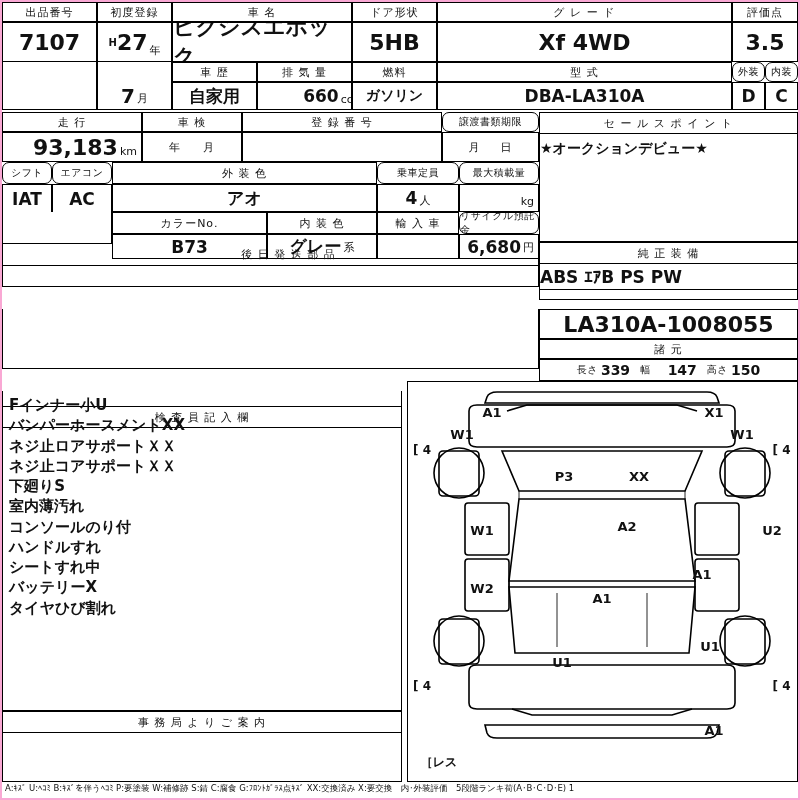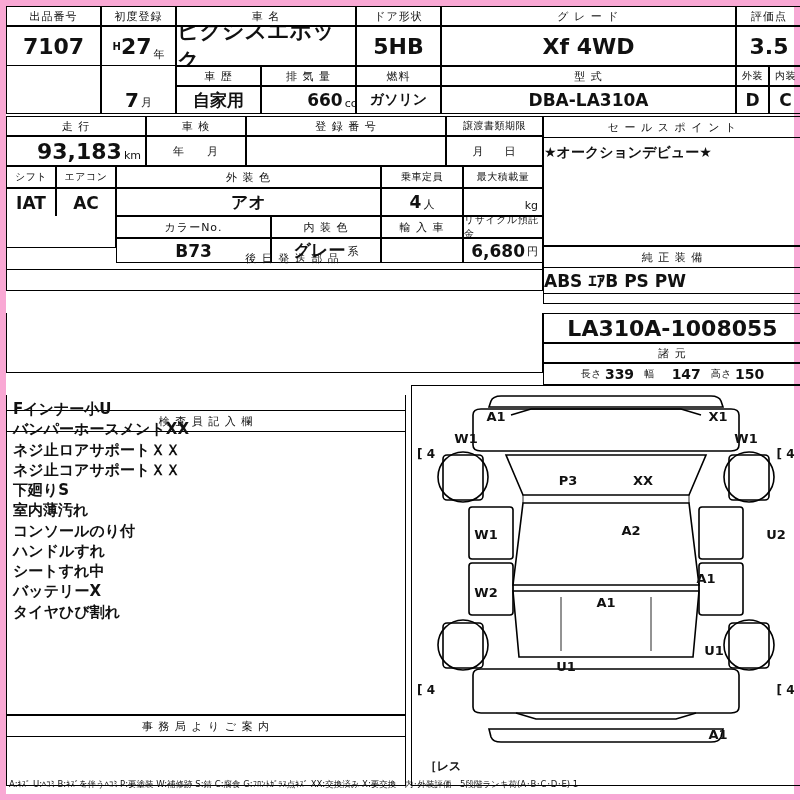--- a/index.html
+++ b/index.html
@@ -3,25 +3,25 @@
 <meta charset="utf-8">
 <style>
   html,body{margin:0;padding:0;}
   body{
     width:800px;height:800px;
     background:#ffffff;
     font-family:"DejaVu Sans","Liberation Sans",sans-serif;
     color:#111;
     overflow:hidden;
   }
-  .sheet{position:relative;width:800px;height:800px;box-sizing:border-box;border:6px solid #f9a8d4;}
+  .sheet{position:relative;width:800px;height:800px;box-sizing:border-box;border:2px solid #f9a8d4;}
   .cell{position:absolute;box-sizing:border-box;display:flex;align-items:center;justify-content:center;overflow:hidden;}
   .b-all{border:1px solid #000;}
   .lbl{font-size:11px;letter-spacing:1px;}
-  .lbl-sm{font-size:10px;letter-spacing:0.5px;}
+  .lbl-sm{font-size:10px;letter-spacing:0.5px;border-radius:7px;}
   .val{font-size:20px;font-weight:bold;}
   .val-lg{font-size:22px;font-weight:bold;}
   .val-md{font-size:17px;font-weight:bold;}
   .val-sm{font-size:14px;font-weight:bold;}
   .left{justify-content:flex-start;}
   .right{justify-content:flex-end;padding-right:4px;}
   .unit{font-size:11px;font-weight:normal;margin-left:2px;align-self:flex-end;padding-bottom:3px;}
   .sup{font-size:10px;font-weight:bold;vertical-align:top;}
   .notes{flex-direction:column;align-items:flex-start;justify-content:flex-start;padding:4px 6px;}
   .notes div{font-size:15px;font-weight:bold;line-height:1.35;white-space:nowrap;}

